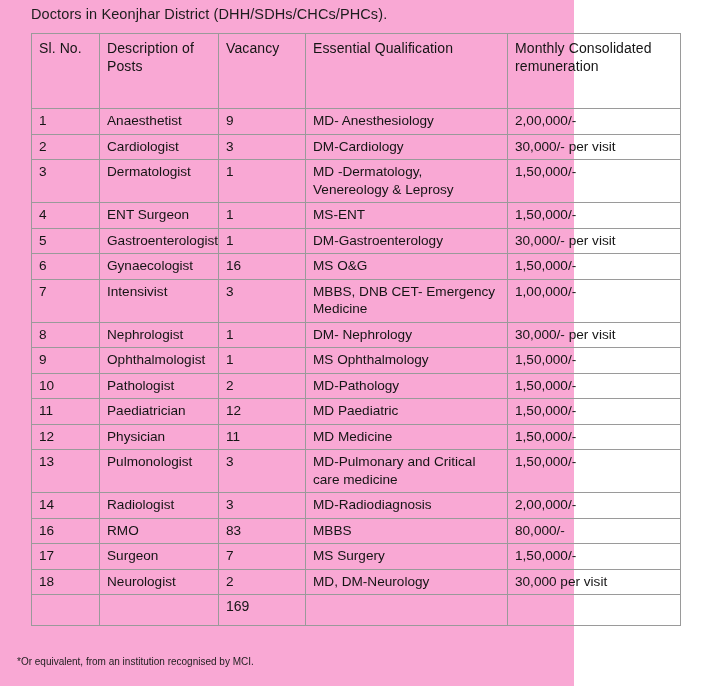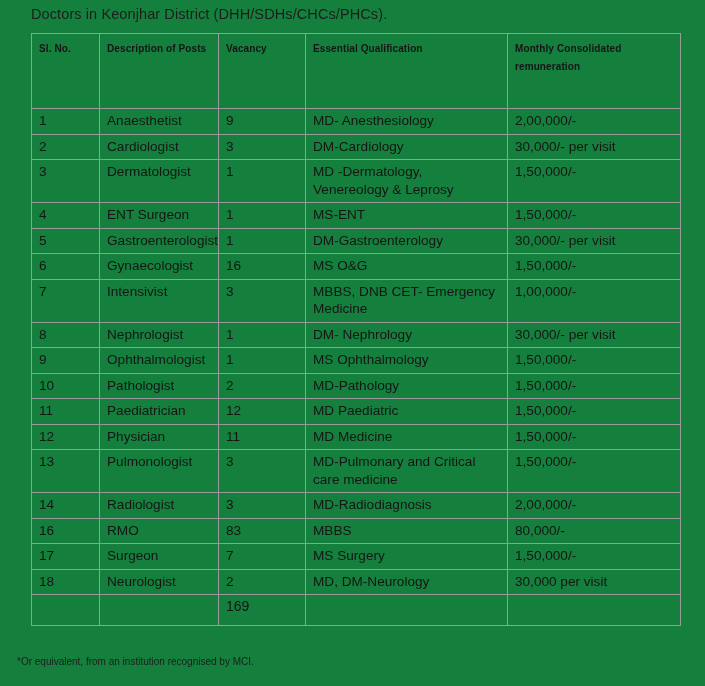--- a/index.html
+++ b/index.html
@@ -9,23 +9,23 @@
   body {
     width: 705px;
     height: 686px;
     background: #ffffff;
     font-family: "Liberation Sans", sans-serif;
     color: #1a1a1a;
     overflow: hidden;
   }
   .page {
     position: relative;
-    width: 705px;
+    width: 574px;
     height: 686px;
-    background: #15803d;
+    background: #f9a8d4;
   }
   .doc-title {
     position: absolute;
     left: 31px;
     top: 3px;
     font-size: 14.5px;
     line-height: 22px;
     color: #1d1d1d;
     letter-spacing: 0.1px;
     white-space: nowrap;
@@ -43,22 +43,22 @@
   .vacancy-table td,
   .vacancy-table th {
     border: 1px solid #9a9a9a;
     padding: 3px 7px 4px 7px;
     vertical-align: top;
     line-height: 17.5px;
     font-weight: normal;
     text-align: left;
   }
   .vacancy-table thead th {
-    font-weight: bold;
-    font-size: 10px;
+    font-weight: normal;
+    font-size: 14px;
     padding-top: 6px;
     letter-spacing: 0.1px;
   }
   .col-sl    { width: 68px; }
   .col-desc  { width: 119px; }
   .col-vac   { width: 87px; }
   .col-qual  { width: 202px; }
   .col-remun { width: 173px; }
 
   .th-sl, .td-sl   { text-align: center; }

